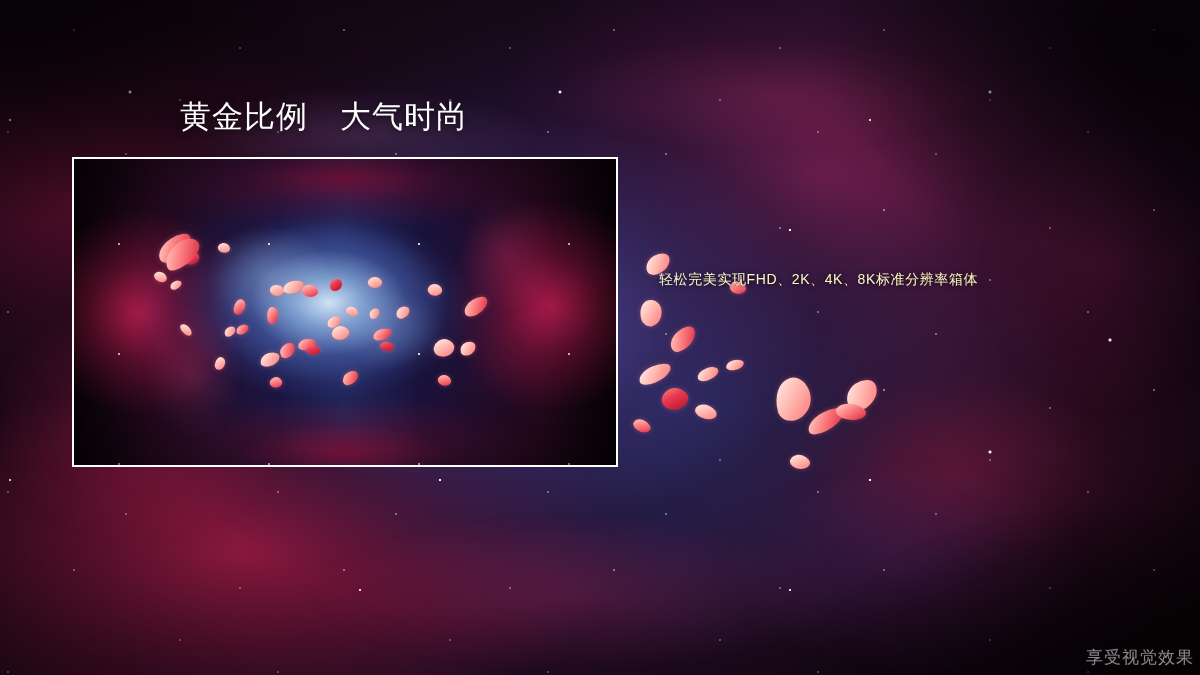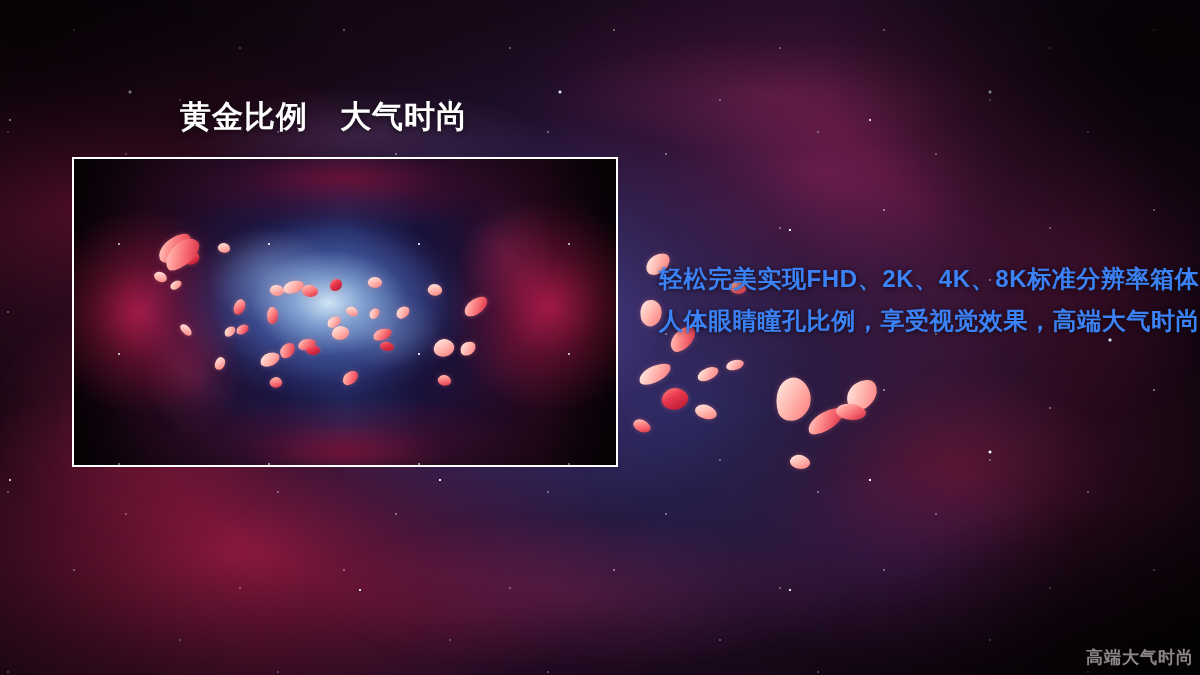--- a/index.html
+++ b/index.html
@@ -10,21 +10,20 @@
   body {
     font-family: "Liberation Sans", "DejaVu Sans", sans-serif;
   }
 
   #slide {
     position: relative;
     width: 1200px;
     height: 675px;
     overflow: hidden;
     background: #0a0408;
-    font-weight: bold;
   }
 
   
   .bg-layer {
     position: absolute;
     inset: 0;
     pointer-events: none;
   }
 
   .bg-base {
@@ -173,23 +172,23 @@
     text-shadow: 0 1px 6px rgba(0,0,0,0.65);
   }
 
   #body-text {
     position: absolute;
     left: 659px;
     top: 258px;
     width: 520px;
   }
   #body-text .line {
-    font-size: 24px;
+    font-size: 14px;
     line-height: 42px;
-    color: #3b82f6;
+    color: #fef9c3;
     letter-spacing: 0.6px;
     white-space: nowrap;
     text-shadow: 0 1px 5px rgba(0,0,0,0.7);
   }
 
   #watermark {
     position: absolute;
     right: 6px;
     bottom: 6px;
     font-size: 17px;
@@ -267,18 +266,17 @@
   <div class="petal pale" style="left:845px;top:382px;width:34px;height:26px;transform:rotate(-34deg);"></div>
   <div class="petal" style="left:836px;top:404px;width:30px;height:16px;transform:rotate(12deg);"></div>
   <div class="petal pale" style="left:790px;top:455px;width:20px;height:14px;transform:rotate(20deg);"></div>
   <div class="petal pale" style="left:726px;top:360px;width:18px;height:10px;transform:rotate(-8deg);"></div>
   <div class="petal" style="left:633px;top:420px;width:18px;height:12px;transform:rotate(34deg);"></div>
 
   <div id="title">黄金比例　大气时尚</div>
 
   <div id="body-text">
     <div class="line">轻松完美实现FHD、2K、4K、8K标准分辨率箱体</div>
-    <div class="line">人体眼睛瞳孔比例，享受视觉效果，高端大气时尚</div>
   </div>
 
-  <div id="watermark">高端大气时尚</div>
+  <div id="watermark">享受视觉效果</div>
 
 </div>
 
 </body></html>

